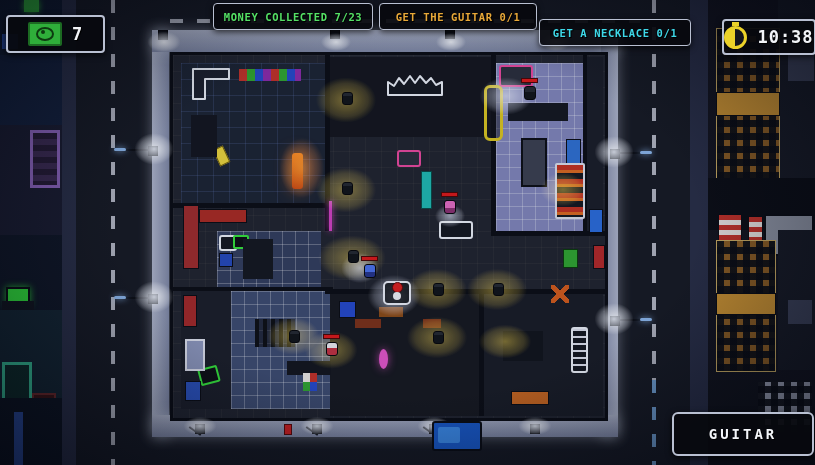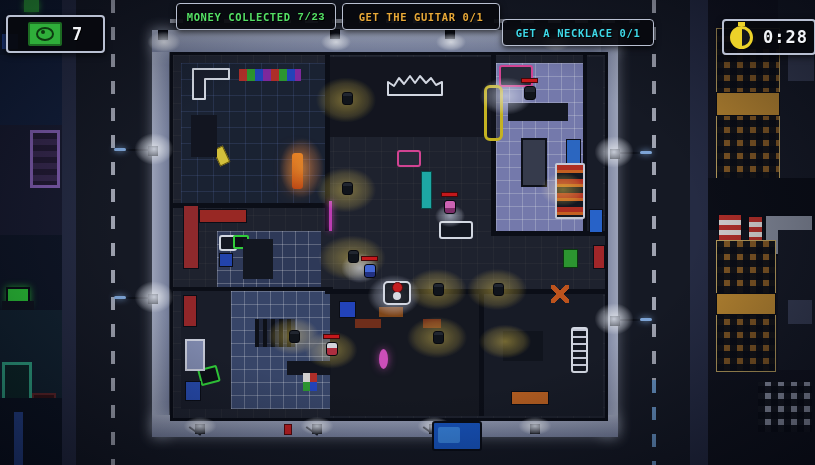--- a/index.html
+++ b/index.html
@@ -44,21 +44,21 @@
   .outline-white{border:2px solid #e8ecf4;background:#14171f;border-radius:3px;}
   .outline-green{border:2px solid #35e03a;background:#0d0f14;border-radius:2px;}
   .outline-pink{border:2px solid #e8489c;background:#2a2d3a;border-radius:3px;}
   .outline-yellow{border:3px solid #d8c320;background:rgba(20,22,30,.5);border-radius:6px;}
   .vending{border:2px solid #d8dce8;background:repeating-linear-gradient(180deg,#c03020 0 5px,#d86820 5px 8px,#14171f 8px 14px);border-radius:2px;}
   .stripes{background:repeating-linear-gradient(180deg,#c03028 0 5px,#e8e4e0 5px 10px);border:1px solid #0a0c12;}
   .wingrid{background-image:repeating-linear-gradient(0deg,rgba(10,12,18,.92) 0 7px,transparent 7px 13px),repeating-linear-gradient(90deg,rgba(10,12,18,.92) 0 7px,transparent 7px 13px);}
   
   .panel{background:rgba(7,9,14,.93);border:2px solid #b9c0d2;border-radius:4px;
     box-shadow:0 2px 6px rgba(0,0,0,.7);color:#f2f4f8;display:flex;align-items:center;justify-content:center;}
-  .objective{border-width:1.5px;font-size:10.5px;font-weight:700;letter-spacing:.6px;gap:7px;text-shadow:1px 1px 0 #000;}
+  .objective{border-width:1.5px;font-size:10.5px;font-weight:700;letter-spacing:.6px;gap:7px;text-shadow:1px 1px 0 #000;margin-left:37px;}
   .big-num{font-size:17px;font-weight:700;letter-spacing:1px;text-shadow:1px 1px 0 #000;}
   .bill{width:30px;height:20px;background:#2fae3a;border:2px solid #1c6a22;border-radius:2px;position:relative;}
   .bill .oval{position:absolute;left:6px;top:3px;width:14px;height:10px;border:2px solid #0d3a10;border-radius:50%;}
   .bill .dot{position:absolute;left:11px;top:6px;width:4px;height:4px;background:#0d3a10;border-radius:50%;}
   .watch{width:17px;height:17px;border:3px solid #ecd229;border-radius:50%;position:relative;
     background:linear-gradient(90deg,#ecd229 0 50%,#14161d 50%);}
   .watch .nub{position:absolute;left:5px;top:-7px;width:7px;height:4px;background:#ecd229;}
   .vignette{pointer-events:none;background:radial-gradient(ellipse at 50% 48%,transparent 50%,rgba(0,2,10,.55) 100%);}
   .tint{pointer-events:none;background:rgba(18,26,60,.10);}
 </style>
@@ -277,32 +277,35 @@
   <div class="abs panel" style="left:6px;top:15px;width:95px;height:34px;gap:10px">
     <div class="bill" style="background: rgb(47, 174, 58);">
       <div class="oval"></div>
       <div class="dot"></div>
     </div>
     <span class="big-num">7</span>
   </div>
 
   <div class="abs panel objective" style="left:176px;top:3px;width:158px;height:25px">
     <span style="color: rgb(84, 224, 101);">MONEY COLLECTED</span>
-    <span style="color: rgb(84, 224, 101); font-family: Liberation Mono, monospace;">7/23</span>
+    <span style="color: rgb(84, 224, 101);">7/23</span>
   </div>
   <div class="abs panel objective" style="left:342px;top:3px;width:156px;height:25px">
     <span style="color: rgb(232, 168, 56);">GET THE GUITAR</span>
     <span style="color: rgb(232, 168, 56);">0/1</span>
   </div>
   <div class="abs panel objective" style="left:502px;top:19px;width:150px;height:25px">
     <span style="color: rgb(62, 216, 232);">GET A NECKLACE</span>
     <span style="color: rgb(62, 216, 232);">0/1</span>
   </div>
 
   <div class="abs panel" style="left:722px;top:19px;width:90px;height:32px;gap:10px">
     <div class="watch">
         <div class="nub"></div>
       </div>
-    <span class="big-num">0:28</span>
-  </div>
-
+    <span class="big-num">10:38</span>
+  </div>
+
+  <div class="abs panel" style="left:672px;top:412px;width:138px;height:40px;border-radius:6px;font-size:14px;font-weight:700;letter-spacing:3px;text-shadow:1px 1px 0 #000">
+    <span>GUITAR</span>
+  </div>
 
 </div>
 
 </body></html>

